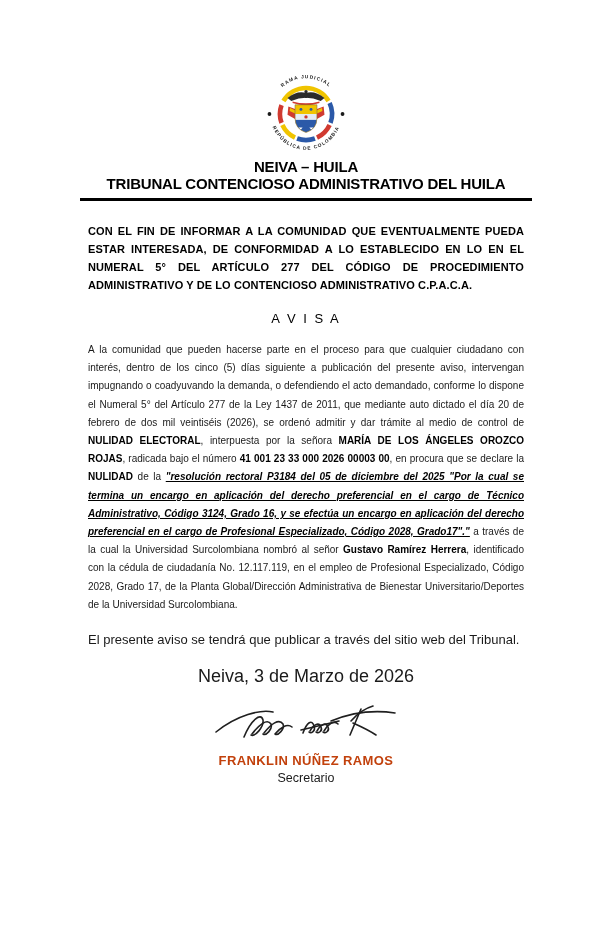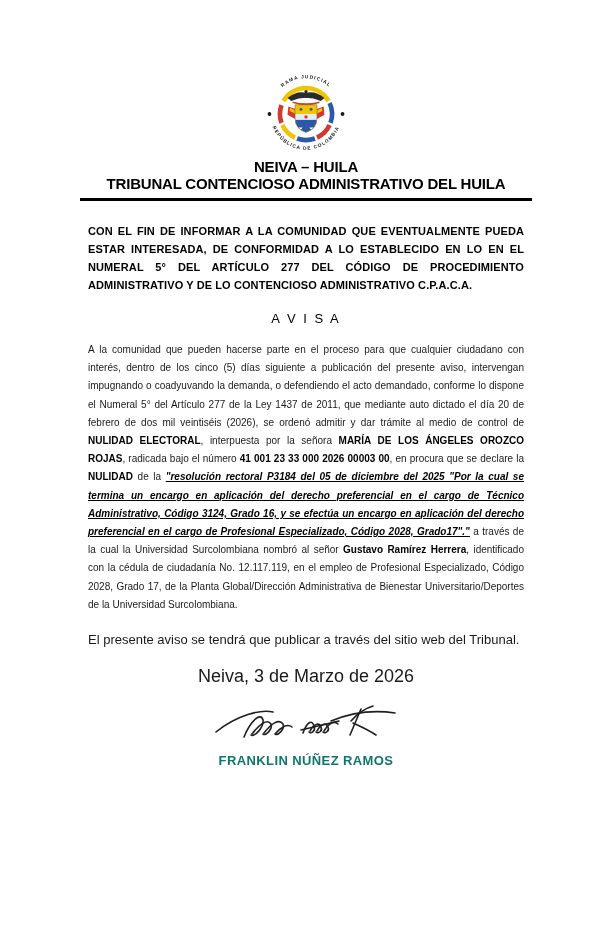--- a/index.html
+++ b/index.html
@@ -71,21 +71,21 @@
     margin-top:17px;
     text-align:center;
     font-size:18px;
   }
   .signature-block { margin-top:12px; text-align:center; }
   .signature-svg { width:190px; height:52px; display:inline-block; }
   .signatory-name {
     font-weight:bold;
     font-size:13px;
     letter-spacing:0.4px;
-    color:#0f766e;
+    color:#c2410c;
     margin-top:-2px;
   }
   .signatory-role { font-size:12.5px; margin-top:3px; }
   .seal-text { font-family:"Liberation Sans", sans-serif; font-size:11.5px; font-weight:bold; letter-spacing:2.5px; fill:#1a1a1a; }
 </style>
 </head>
 <body>
 
 <div class="page">
 
@@ -177,16 +177,17 @@
           <path d="M106,32 C110,25 115,23 117,28 C119,32 114,35 112,33"></path>
           <path d="M113,32 C117,25 123,21 127,25"></path>
           <path d="M90,31 L128,22"></path>
           <path d="M150,10 L139,36"></path>
           <path d="M140,22 C147,14 155,9 162,7"></path>
           <path d="M142,24 C151,28 159,32 165,36"></path>
           <path d="M120,22 C142,13 164,11 184,14"></path>
         </g>
       </svg>
       <div class="signatory-name">FRANKLIN NÚÑEZ RAMOS</div>
+      <div class="signatory-role">Secretario</div>
     </div>
 
   </div>
 </div>
 
 </body></html>

